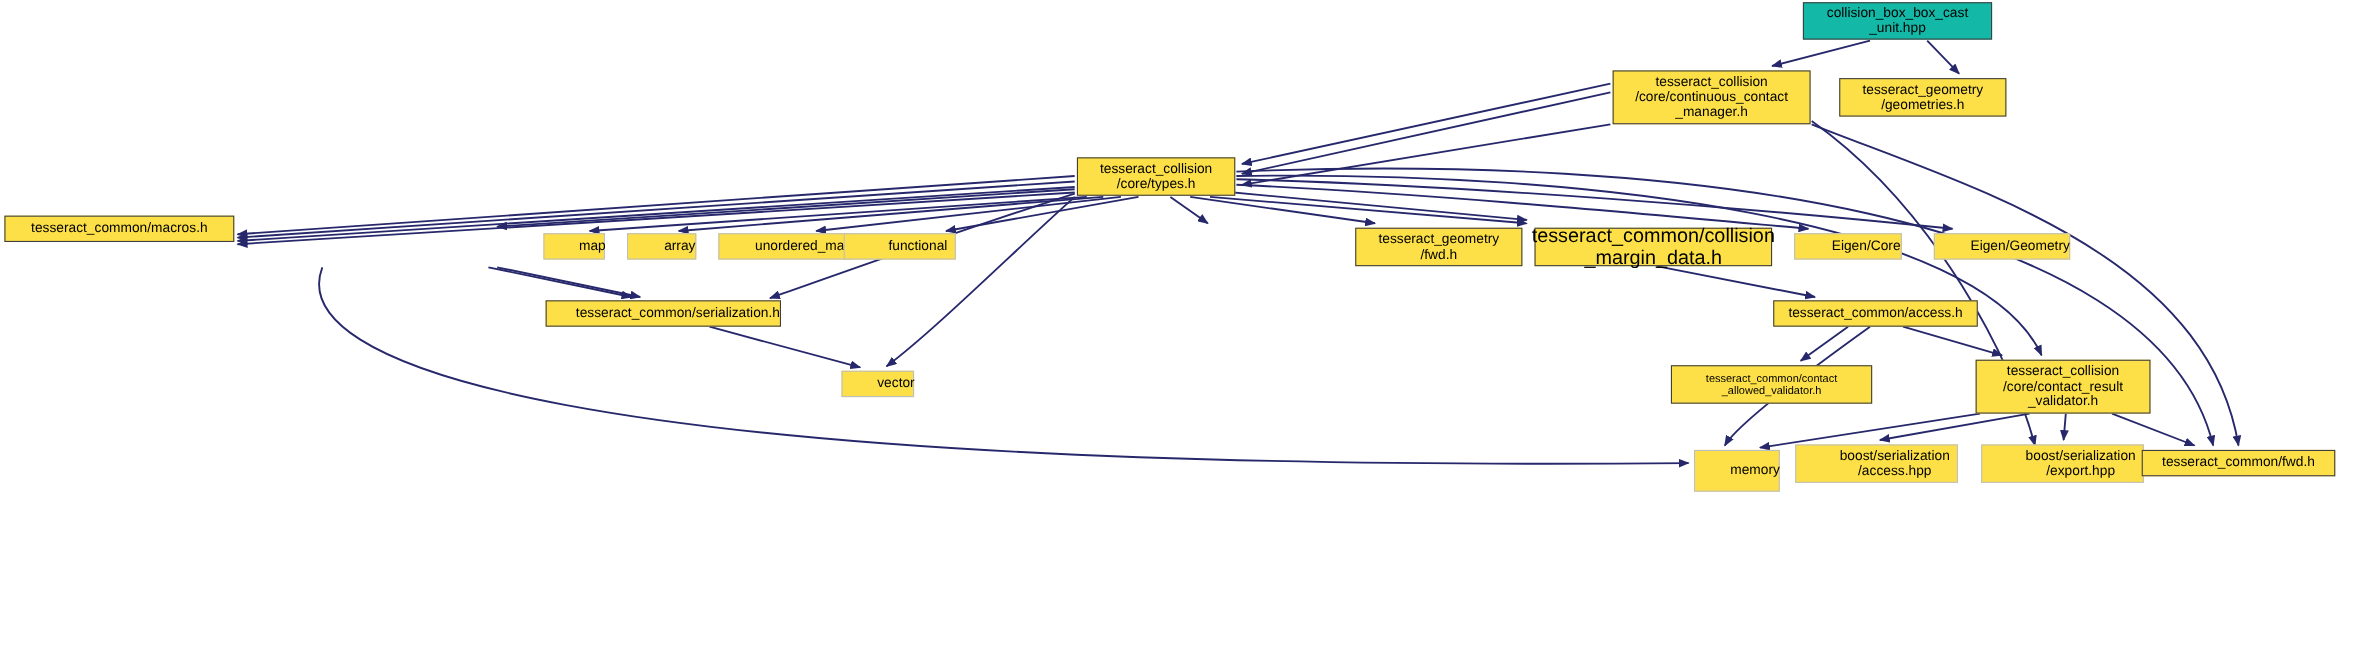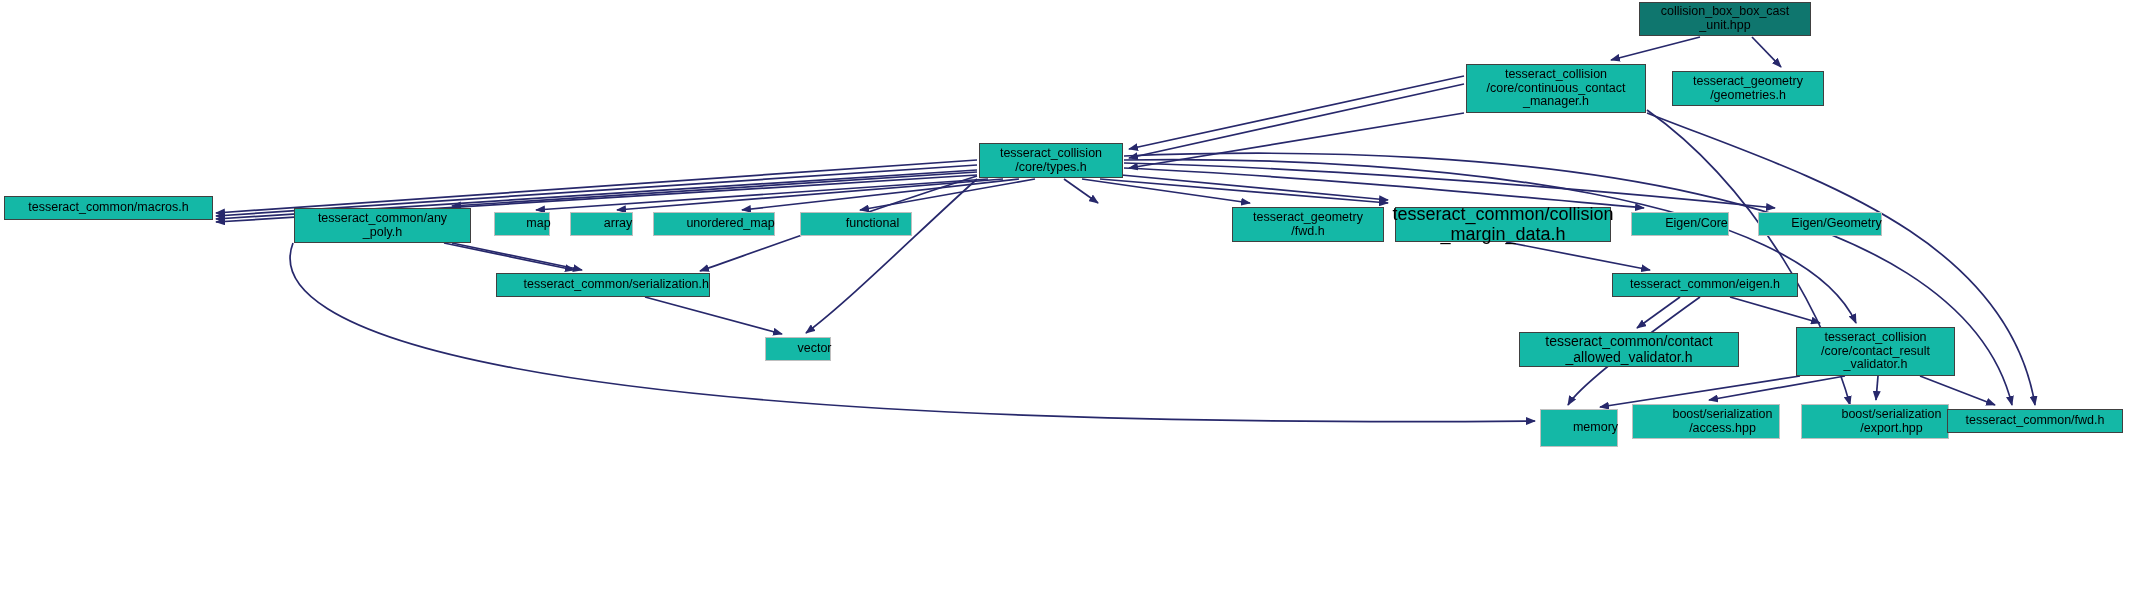--- a/index.html
+++ b/index.html
@@ -25,32 +25,32 @@
   }
   .node {
     position: absolute;
     box-sizing: border-box;
     display: flex;
     align-items: center;
     justify-content: center;
     text-align: center;
     line-height: 1.10;
     color: #000000;
-    background: #14b8a6;
+    background: #fde047;
     white-space: pre;
     z-index: 5;
   }
   .node-label {
     display: block;
     white-space: pre;
   }
   
   .nb-strong { border: 1.6px solid #404040; }
   .nb-light  { border: 1.4px solid #bfbfbf; padding-left: 33px; }
-  .nb-root   { border: 1.6px solid #404040; background: #0f766e; }
+  .nb-root   { border: 1.6px solid #404040; background: #14b8a6; }
 </style>
 </head>
 <body>
 
 <div id="graph-root">
 
   <svg id="edges" viewBox="0 0 2149 603" xmlns="http://www.w3.org/2000/svg">
     <defs>
       <marker id="ar" markerWidth="10" markerHeight="8" refX="9" refY="4" orient="auto" markerUnits="userSpaceOnUse">
         <path d="M0,0 L10,4 L0,8 Z" fill="#27286b"></path>
@@ -147,38 +147,34 @@
 
   <div class="node nb-strong" style="left:979px; top:143px; width:144px; height:35px; font-size:12.5px;">
     <span class="node-label">tesseract_collision
 /core/types.h</span>
   </div>
 
   <div class="node nb-strong" style="left:4px; top:196px; width:209px; height:24px; font-size:12.5px;">
     <span class="node-label">tesseract_common/macros.h</span>
   </div>
 
-  <div class="node nb-strong" style="left:294px; top:208px; width:177px; height:35px; font-size:12.5px;">
-    <span class="node-label">tesseract_common/any
-_poly.h</span>
-  </div>
 
   <div class="node nb-light" style="left:494px; top:212px; width:56px; height:24px; font-size:12.5px;">
     <span class="node-label">map</span>
   </div>
 
   <div class="node nb-light" style="left:570px; top:212px; width:63px; height:24px; font-size:12.5px;">
     <span class="node-label">array</span>
   </div>
 
   <div class="node nb-light" style="left:653px; top:212px; width:122px; height:24px; font-size:12.5px;text-align:center;">
     <span class="node-label">unordered_map</span>
   </div>
 
-  <div class="node nb-light" style="left:800px; top:212px; width:112px; height:24px; font-size:12.5px;">
+  <div class="node nb-light" style="left:767px; top:212px; width:102px; height:24px; font-size:12.5px;">
     <span class="node-label">functional</span>
   </div>
 
 
   <div class="node nb-strong" style="left:1232px; top:207px; width:152px; height:35px; font-size:12.5px;">
     <span class="node-label">tesseract_geometry
 /fwd.h</span>
   </div>
 
   <div class="node nb-strong" style="left:1395px; top:207px; width:216px; height:35px; font-size:18px;">
@@ -192,24 +188,24 @@
 
   <div class="node nb-light" style="left:1758px; top:212px; width:124px; height:24px; font-size:12.5px;">
     <span class="node-label">Eigen/Geometry</span>
   </div>
 
   <div class="node nb-strong" style="left:496px; top:273px; width:214px; height:24px; font-size:12.5px;justify-content:flex-end;">
     <span class="node-label">tesseract_common/serialization.h</span>
   </div>
 
   <div class="node nb-strong" style="left:1612px; top:273px; width:186px; height:24px; font-size:12.5px;">
-    <span class="node-label">tesseract_common/eigen.h</span>
-  </div>
-
-  <div class="node nb-strong" style="left:1519px; top:332px; width:220px; height:35px; font-size:14px;">
+    <span class="node-label">tesseract_common/access.h</span>
+  </div>
+
+  <div class="node nb-strong" style="left:1519px; top:332px; width:183px; height:35px; font-size:10px;">
     <span class="node-label">tesseract_common/contact
 _allowed_validator.h</span>
   </div>
 
   <div class="node nb-strong" style="left:1796px; top:327px; width:159px; height:49px; font-size:12.5px;">
     <span class="node-label">tesseract_collision
 /core/contact_result
 _validator.h</span>
   </div>
 

